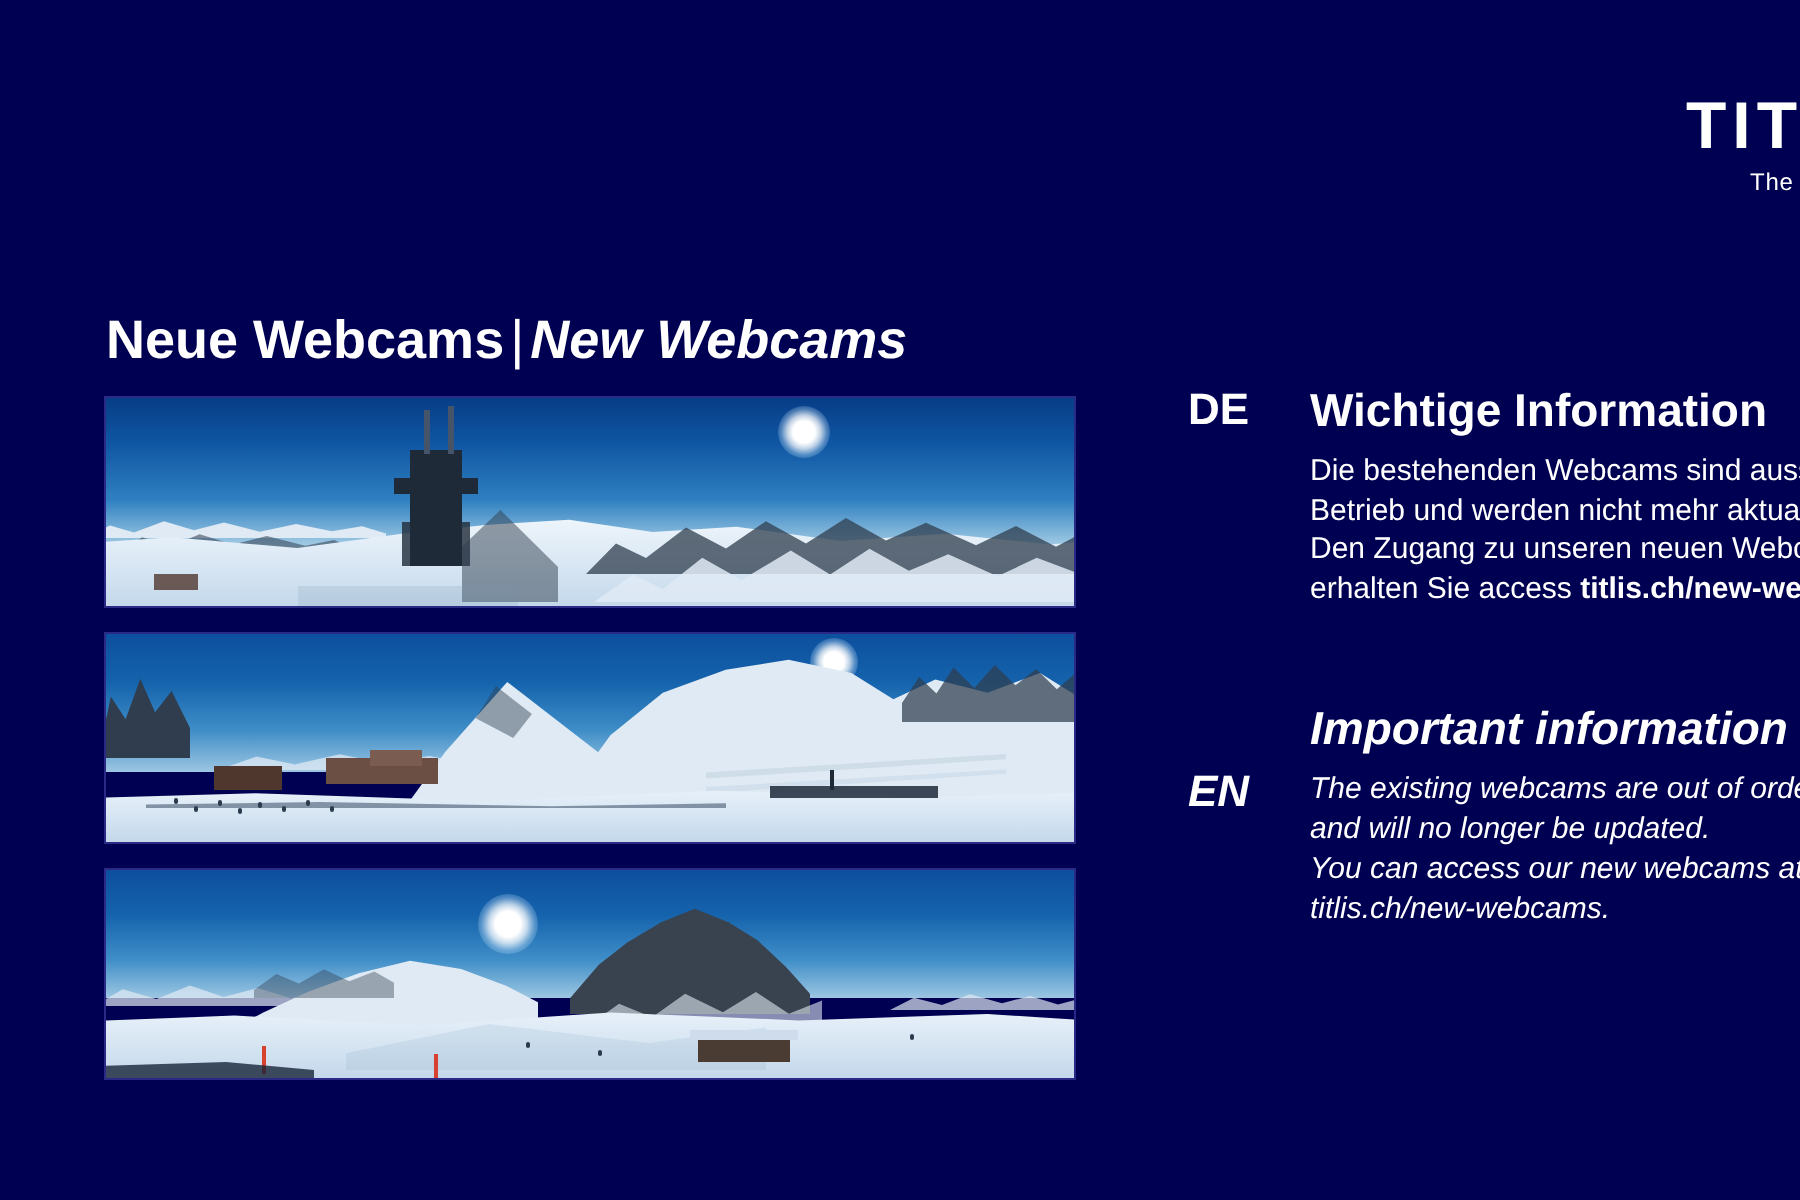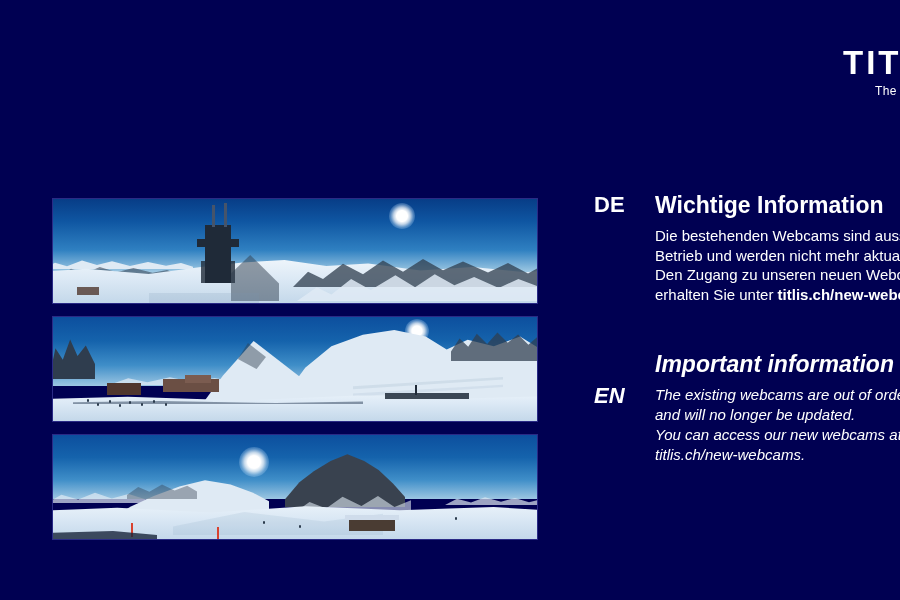--- a/index.html
+++ b/index.html
@@ -188,20 +188,23 @@
 </head>
 <body>
 
 <div id="stage" style="background: rgb(0, 0, 82);">
 
   <div id="logo">
     <div class="wordmark">TITLIS</div>
     <div class="tagline">The</div>
   </div>
 
+  <div id="title">
+    <span class="de">Neue Webcams</span><span class="sep">|</span><span class="en">New Webcams</span>
+  </div>
 
   <div id="cams">
 
     <div class="cam">
       <div class="scene">
         <div class="sky deep"></div>
         <div class="sun" style="left:336px;top:4px;width:26px;height:26px;"></div>
 
         <div class="ridge" style="left:-10px;top:56px;width:150px;height:14px;clip-path:polygon(0 100%,8% 55%,16% 80%,26% 40%,36% 72%,46% 45%,58% 78%,70% 50%,82% 76%,92% 58%,100% 84%,100% 100%);"></div>
         <div class="rock" style="left:6px;top:62px;width:120px;height:16px;opacity:.55;clip-path:polygon(0 100%,10% 48%,22% 76%,34% 38%,48% 70%,62% 44%,78% 74%,90% 56%,100% 88%,100% 100%);"></div>
@@ -293,21 +296,21 @@
   <div id="info">
 
     <div class="block de">
       <div class="lang">DE</div>
       <div class="body">
         <div class="heading">Wichtige Information</div>
         <div class="para">
           <div class="line">Die bestehenden Webcams sind ausser</div>
           <div class="line">Betrieb und werden nicht mehr aktualisiert.</div>
           <div class="line">Den Zugang zu unseren neuen Webcams</div>
-          <div class="line"><span>erhalten Sie unter </span><span class="url">titlis.ch/new-webcams.</span></div>
+          <div class="line"><span>erhalten Sie access </span><span class="url">titlis.ch/new-webcams.</span></div>
         </div>
       </div>
     </div>
 
     <div class="block en">
       <div class="lang">EN</div>
       <div class="body">
         <div class="heading">Important information</div>
         <div class="para">
           <div class="line">The existing webcams are out of order</div>

